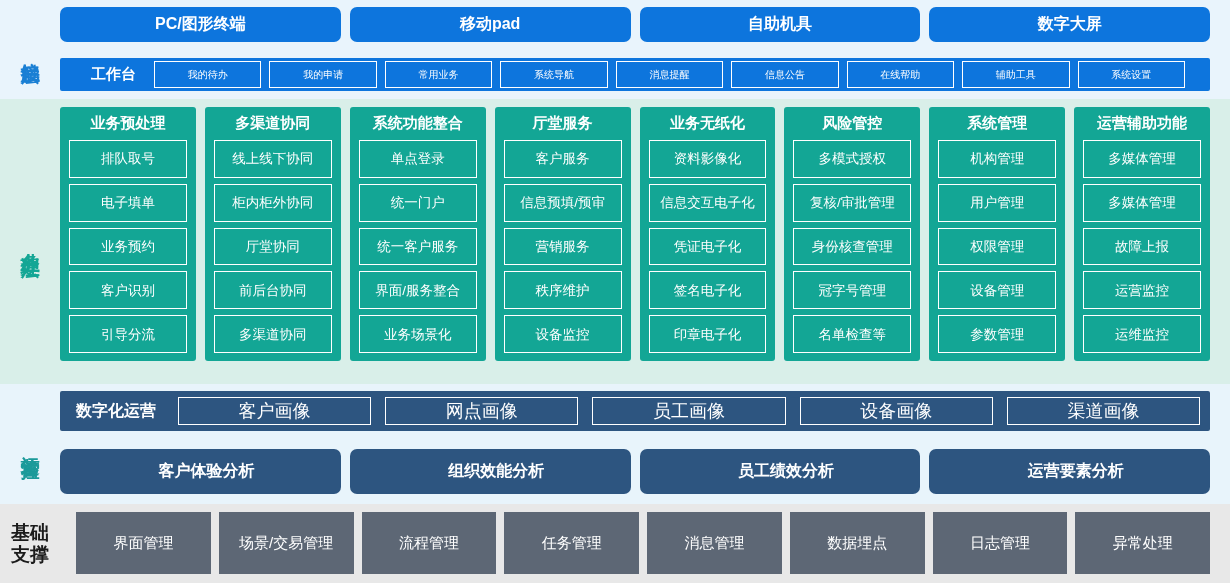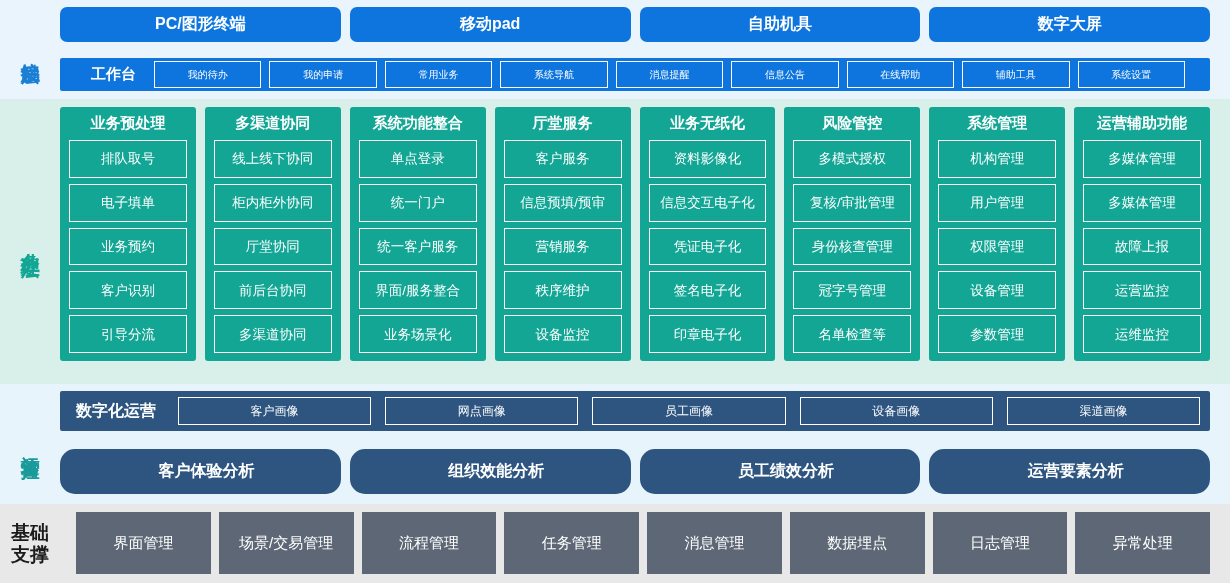--- a/index.html
+++ b/index.html
@@ -71,25 +71,25 @@
   .l3 .layer-label { color: #1b9a9a; font-size: 19px; }
   .l3 .layer-body { padding: 7px 20px 8px 0; gap: 18px; }
   .row-portraits {
     height: 40px; background: #2d5580; border-radius: 2px;
     display: flex; align-items: center; gap: 14px; padding: 0 10px;
   }
   .pt-title { color:#fff; font-size: 16px; font-weight: bold; white-space: nowrap; padding: 0 8px 0 6px; }
   .pt-item {
     flex: 1 1 0; height: 28px; border: 1px solid #ffffff;
     display: flex; align-items: center; justify-content: center;
-    color: #fff; font-size: 12px; white-space: nowrap;
+    color: #fff; font-size: 18px; white-space: nowrap;
   }
   .row-analysis { display: flex; gap: 9px; height: 45px; }
   .an-box {
-    flex: 1 1 0; background: #2d5580; border-radius: 15px;
+    flex: 1 1 0; background: #2d5580; border-radius: 7px;
     display: flex; align-items: center; justify-content: center;
     color: #fff; font-size: 16px; font-weight: bold; padding-left: 12px;
   }
 
   
   .l4 { background: #e8e8e8; height: 79px; }
   .l4 .layer-label { color: #1b1b1b; font-size: 19px; line-height: 1.12; }
   .l4 .layer-body { padding: 8px 20px 9px 16px; }
   .row-foundation { display: flex; gap: 8px; height: 100%; }
   .fd-box {

